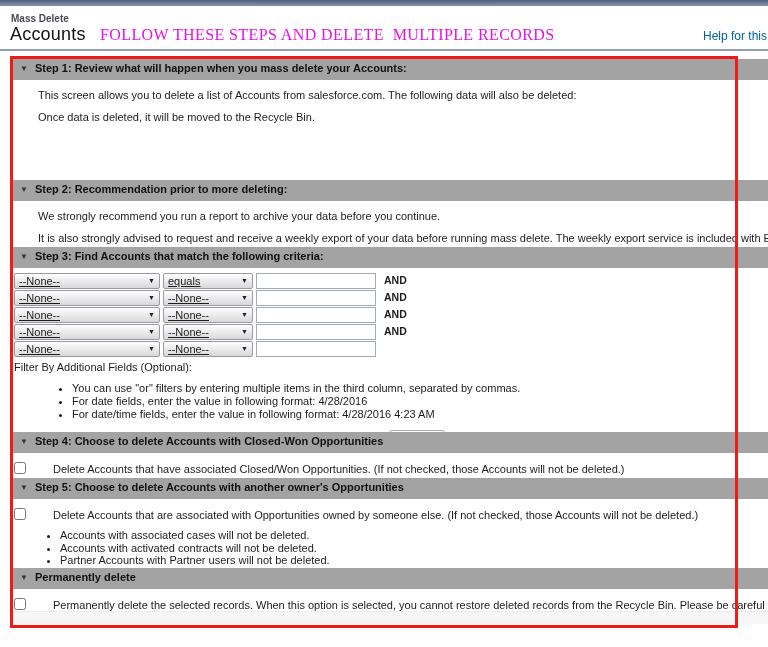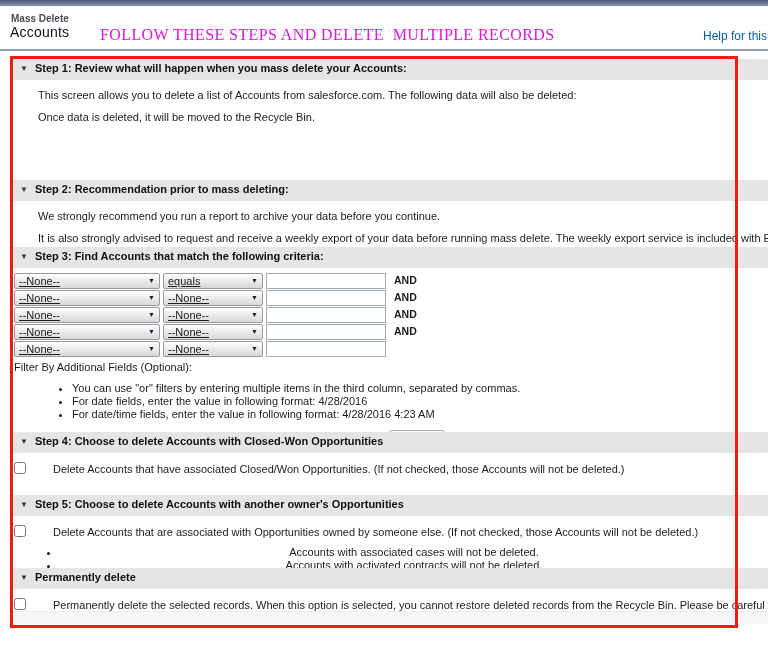--- a/index.html
+++ b/index.html
@@ -9,40 +9,40 @@
     background: #ffffff; color: #1c1c1c;
     font-family: "Liberation Sans", sans-serif; font-size: 11px;
   }
 
   
   .topbar { height: 6px; background: linear-gradient(#4d5d75, #8796ae); }
 
   
   .page-header { position: relative; height: 43px; }
   .app-label { position: absolute; left: 11px; top: 7px; font-size: 10px; font-weight: bold; color: #4a4a56; }
-  .page-title { position: absolute; left: 10px; top: 18px; font-size: 14px; color: #111; letter-spacing: 0.2px; }
+  .page-title { position: absolute; left: 10px; top: 18px; font-size: 18px; color: #111; letter-spacing: 0.2px; }
   .banner {
     position: absolute; left: 100px; top: 20px; white-space: pre;
     font-family: "Liberation Serif", serif; font-size: 16px; color: #e511e5; letter-spacing: 0.4px;
   }
   .help-link { position: absolute; right: 1px; top: 23px; font-size: 12px; color: #0160a8; text-decoration: none; cursor: pointer; white-space: nowrap; }
 
   .divider { height: 2px; background: #939daf; }
 
   
   .sec { position: absolute; left: 12px; right: 0; }
   .sec-s1 { top: 59px; }
   .sec-s2 { top: 180px; }
   .sec-s3 { top: 247px; }
   .sec-s4 { top: 432px; }
-  .sec-s5 { top: 495px; }
+  .sec-s5 { top: 478px; }
   .sec-s6 { top: 568px; }
 
   .sec-header {
-    background: #e5e5e5; font-weight: bold; font-size: 11px; color: #111;
+    background: #a3a3a3; font-weight: bold; font-size: 11px; color: #111;
     padding: 3px 8px 4px 8px; line-height: 13px;
   }
   .tri { font-size: 8px; color: #333; margin-right: 7px; position: relative; top: -1px; }
 
   .sec-body { padding: 0 0 0 2px; }
   .para { margin: 9px 0 0 0; line-height: 13px; padding-left: 24px; }
   .nowrap { white-space: nowrap; }
 
   ul.bullets { margin: 6px 0 0 0; padding-left: 52px; }
   ul.bullets li { line-height: 12.5px; list-style-type: disc; }
@@ -51,21 +51,21 @@
   
   .criteria { margin-top: 5px; }
   .crit-row { display: flex; align-items: stretch; margin-bottom: 1px; height: 16px; }
   .sel {
     position: relative; border: 1px solid #979aa1; border-radius: 2px;
     background: linear-gradient(#fefefe, #d8d8da);
     padding: 1px 16px 0 4px; overflow: hidden; white-space: nowrap;
     font-size: 11px; color: #1c1c1c; cursor: default; text-decoration: underline;
   }
   .sel-field { width: 146px; margin-right: 3px; }
-  .sel-op { width: 100px; margin-right: 3px; }
+  .sel-op { width: 90px; margin-right: 3px; }
   .sel-arrow { position: absolute; right: 4px; top: 3px; font-size: 7px; color: #222; }
   .crit-input {
     width: 120px; border: 1px solid #a3abb5; background: #fff; border-radius: 0;
     font-family: "Liberation Sans", sans-serif; font-size: 11px; padding: 0 3px; height: 16px;
   }
   .and-label { font-weight: bold; font-size: 10.5px; margin-left: 8px; line-height: 15px; color: #1c1c1c; }
 
   .filter-note { margin-top: 4px; line-height: 13px; }
 
   .search-row { margin-top: 9px; width: 806px; text-align: center; }
@@ -105,21 +105,21 @@
 
 <div class="sec sec-s1">
   <div class="sec-header"><span class="tri">▼</span><span>Step 1: Review what will happen when you mass delete your Accounts:</span></div>
   <div class="sec-body">
     <div class="para nowrap">This screen allows you to delete a list of Accounts from salesforce.com. The following data will also be deleted:</div>
     <div class="para">Once data is deleted, it will be moved to the Recycle Bin.</div>
   </div>
 </div>
 
 <div class="sec sec-s2">
-  <div class="sec-header"><span class="tri">▼</span><span>Step 2: Recommendation prior to mass deleting:</span></div>
+  <div class="sec-header"><span class="tri">▼</span><span>Step 2: Recommendation prior to more deleting:</span></div>
   <div class="sec-body">
     <div class="para nowrap">We strongly recommend you run a report to archive your data before you continue.</div>
     <div class="para nowrap">It is also strongly advised to request and receive a weekly export of your data before running mass delete. The weekly export service is included with Enterprise Edition, and available for an additional</div>
     <div class="para nowrap" style="margin-top:0;">cost with Professional Edition. Contact salesforce.com for more information.</div>
   </div>
 </div>
 
 <div class="sec sec-s3">
   <div class="sec-header"><span class="tri">▼</span><span>Step 3: Find Accounts that match the following criteria:</span></div>
   <div class="sec-body">
@@ -180,21 +180,21 @@
     <span class="check-label nowrap">Delete Accounts that have associated Closed/Won Opportunities. (If not checked, those Accounts will not be deleted.)</span>
   </div>
 </div>
 
 <div class="sec sec-s5">
   <div class="sec-header"><span class="tri">▼</span><span>Step 5: Choose to delete Accounts with another owner's Opportunities</span></div>
   <div class="check-row">
     <input type="checkbox" style="">
     <span class="check-label nowrap">Delete Accounts that are associated with Opportunities owned by someone else. (If not checked, those Accounts will not be deleted.)</span>
   </div>
-  <ul class="bullets" style="padding-left:48px; margin-top:7px;text-align:center;">
+  <ul class="bullets" style="padding-left:48px; margin-top:7px;">
     <li>Accounts with associated cases will not be deleted.</li>
     <li>Accounts with activated contracts will not be deleted.</li>
     <li>Partner Accounts with Partner users will not be deleted.</li>
   </ul>
 </div>
 
 <div class="sec sec-s6">
   <div class="sec-header"><span class="tri">▼</span><span>Permanently delete</span></div>
   <div class="check-row">
     <input type="checkbox" style="">

